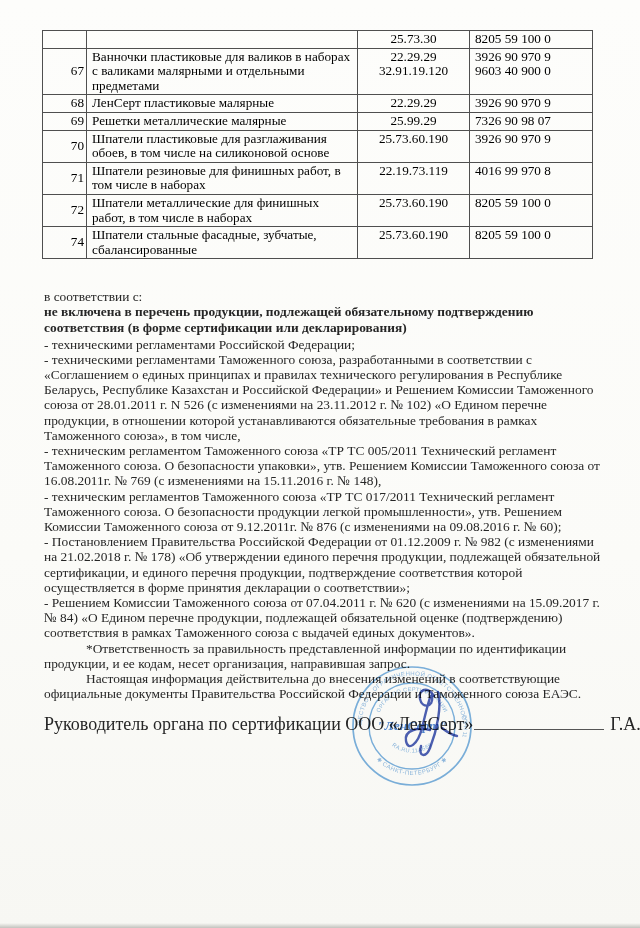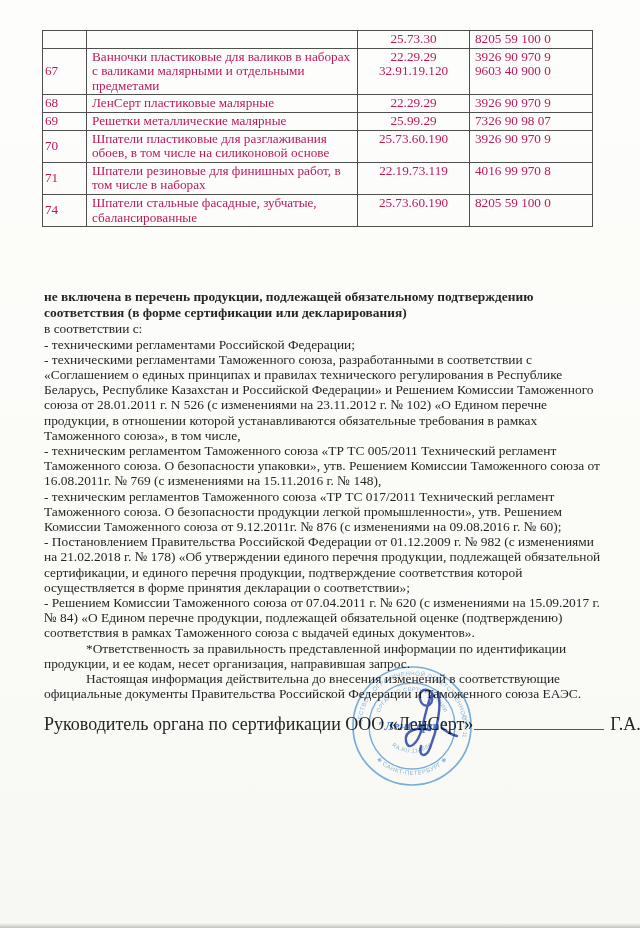--- a/index.html
+++ b/index.html
@@ -16,29 +16,29 @@
 
   
   .product-table {
     position: absolute;
     left: 42px; top: 30px;
     width: 550px;
     border-collapse: collapse;
     table-layout: fixed;
     font-size: 13.2px;
     line-height: 14.6px;
-    color: #be185d;
+    color: #000000;
   }
   .product-table td {
     border: 1px solid #4f4f4f;
     padding: 1px 5px;
     vertical-align: top;
     overflow: hidden;
   }
-  .product-table td.cell-num   { text-align: left; vertical-align: middle; padding: 1px 2px; margin-left: 12px; }
+  .product-table td.cell-num   { text-align: right; vertical-align: middle; padding: 1px 2px; margin-left: 12px; }
   .product-table td.cell-okpd  { text-align: center; }
   .product-table td.cell-tnved { text-align: left; white-space: nowrap; }
 
   
   .body-text {
     position: absolute;
     left: 44px; top: 289px;
     width: 557px;
     font-size: 13.4px;
     line-height: 15.2px;
@@ -135,31 +135,37 @@
         <td class="cell-okpd">25.73.60.190</td>
         <td class="cell-tnved">3926 90 970 9</td>
       </tr>
       <tr>
         <td class="cell-num">71</td>
         <td class="cell-desc">Шпатели резиновые для финишных работ, в том числе в наборах</td>
         <td class="cell-okpd">22.19.73.119</td>
         <td class="cell-tnved">4016 99 970 8</td>
       </tr>
       <tr>
+        <td class="cell-num">72</td>
+        <td class="cell-desc">Шпатели металлические для финишных работ, в том числе в наборах</td>
+        <td class="cell-okpd">25.73.60.190</td>
+        <td class="cell-tnved">8205 59 100 0</td>
+      </tr>
+      <tr>
         <td class="cell-num">74</td>
         <td class="cell-desc">Шпатели стальные фасадные, зубчатые, сбалансированные</td>
         <td class="cell-okpd">25.73.60.190</td>
         <td class="cell-tnved">8205 59 100 0</td>
       </tr>
     </tbody>
 </table>
 
 <div class="body-text">
+    <p class="para">в соответствии с:</p>
     <p class="para bold">не включена в перечень продукции, подлежащей обязательному подтверждению соответствия (в форме сертификации или декларирования)</p>
-    <p class="para">в соответствии с:</p>
     <p class="para">- техническими регламентами Российской Федерации;</p>
     <p class="para">- техническими регламентами Таможенного союза, разработанными в соответствии с «Соглашением о единых принципах и правилах технического регулирования в Республике Беларусь, Республике Казахстан и Российской Федерации» и Решением Комиссии Таможенного союза от 28.01.2011 г. N 526 (с изменениями на 23.11.2012 г. № 102) «О Едином перечне продукции, в отношении которой устанавливаются обязательные требования в рамках Таможенного союза», в том числе,</p>
     <p class="para">- техническим регламентом Таможенного союза «ТР ТС 005/2011 Технический регламент Таможенного союза. О безопасности упаковки», утв. Решением Комиссии Таможенного союза от 16.08.2011г. № 769 (с изменениями на 15.11.2016 г. № 148),</p>
     <p class="para">- техническим регламентов Таможенного союза «ТР ТС 017/2011 Технический регламент Таможенного союза. О безопасности продукции легкой промышленности», утв. Решением Комиссии Таможенного союза от 9.12.2011г.  № 876 (с изменениями на 09.08.2016 г. № 60);</p>
     <p class="para">- Постановлением Правительства Российской Федерации от 01.12.2009 г. № 982 (с изменениями на 21.02.2018 г. №  178) «Об утверждении единого перечня продукции, подлежащей обязательной сертификации, и единого перечня продукции, подтверждение соответствия которой осуществляется в форме принятия декларации о соответствии»;</p>
     <p class="para">- Решением Комиссии Таможенного союза от 07.04.2011 г.  № 620 (с изменениями на 15.09.2017 г. № 84) «О Едином перечне продукции, подлежащей обязательной оценке (подтверждению) соответствия в рамках Таможенного союза с выдачей единых документов».</p>
     <p class="para indent">*Ответственность за правильность представленной информации по идентификации продукции, и ее кодам, несет организация, направившая запрос.</p>
     <p class="para indent">Настоящая информация действительна до внесения изменений в соответствующие официальные документы Правительства Российской Федерации и Таможенного союза ЕАЭС.</p>
   </div>
 

